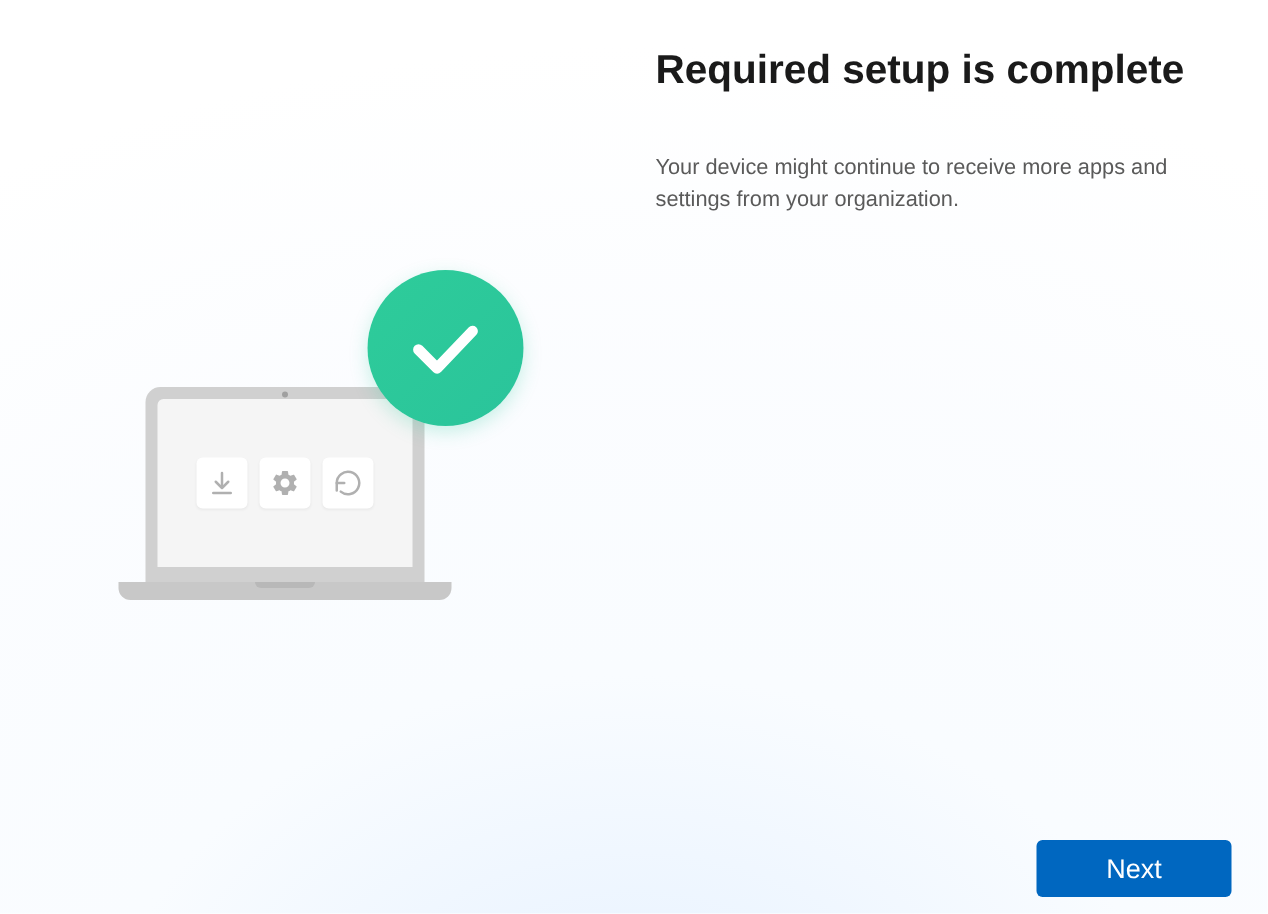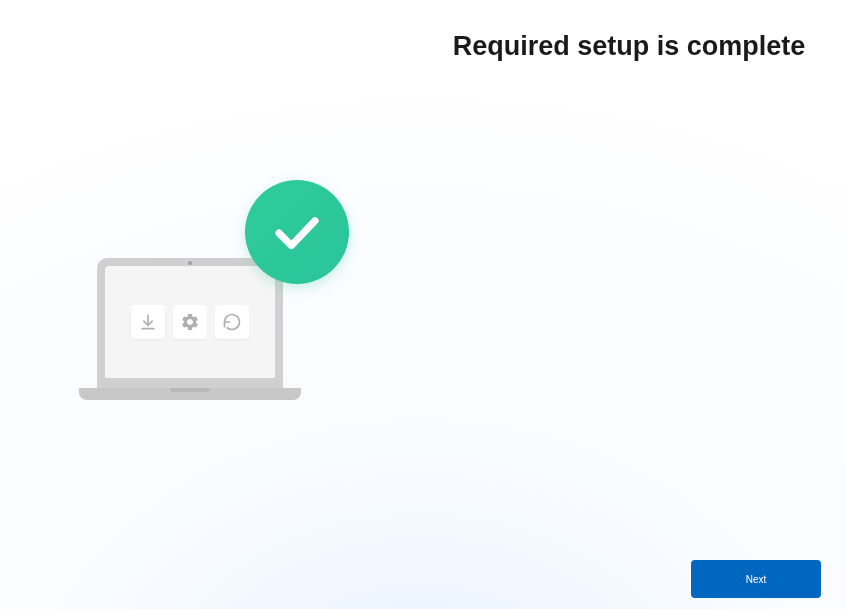--- a/index.html
+++ b/index.html
@@ -24,21 +24,20 @@
       width: 437px;
       height: 100%;
       position: relative;
       display: flex;
       align-items: center;
       justify-content: center;
     }
     .right-panel {
       width: 408px;
       padding: 30px 24px 0 0;
-      text-align: center;
     }
     .heading {
       font-size: 27px;
       font-weight: 600;
       color: #1a1a1a;
       margin-bottom: 40px;
       line-height: 1.2;
     }
     .body-text {
       font-size: 14.5px;
@@ -137,21 +136,21 @@
     .next-button {
       position: absolute;
       bottom: 11px;
       right: 24px;
       width: 130px;
       height: 38px;
       background: #0067c0;
       color: #ffffff;
       border: none;
       border-radius: 4px;
-      font-size: 10px;
+      font-size: 18px;
       font-family: inherit;
       cursor: pointer;
     }
   </style>
 </head>
 <body>
 
 <div class="container">
   <div class="left-panel">
     <div class="illustration">
@@ -182,16 +181,17 @@
       <div class="check-badge">
         <svg viewBox="0 0 24 24" fill="none" stroke="#ffffff" stroke-width="3.2" stroke-linecap="round" stroke-linejoin="round">
           <polyline points="4 12.5 9.5 18 20 7"></polyline>
         </svg>
       </div>
     </div>
   </div>
 
   <div class="right-panel">
     <h1 class="heading">Required setup is complete</h1>
+    <p class="body-text">Your device might continue to receive more apps and settings from your organization.</p>
   </div>
 </div>
 
 <button class="next-button">Next</button>
 
 </body></html>

